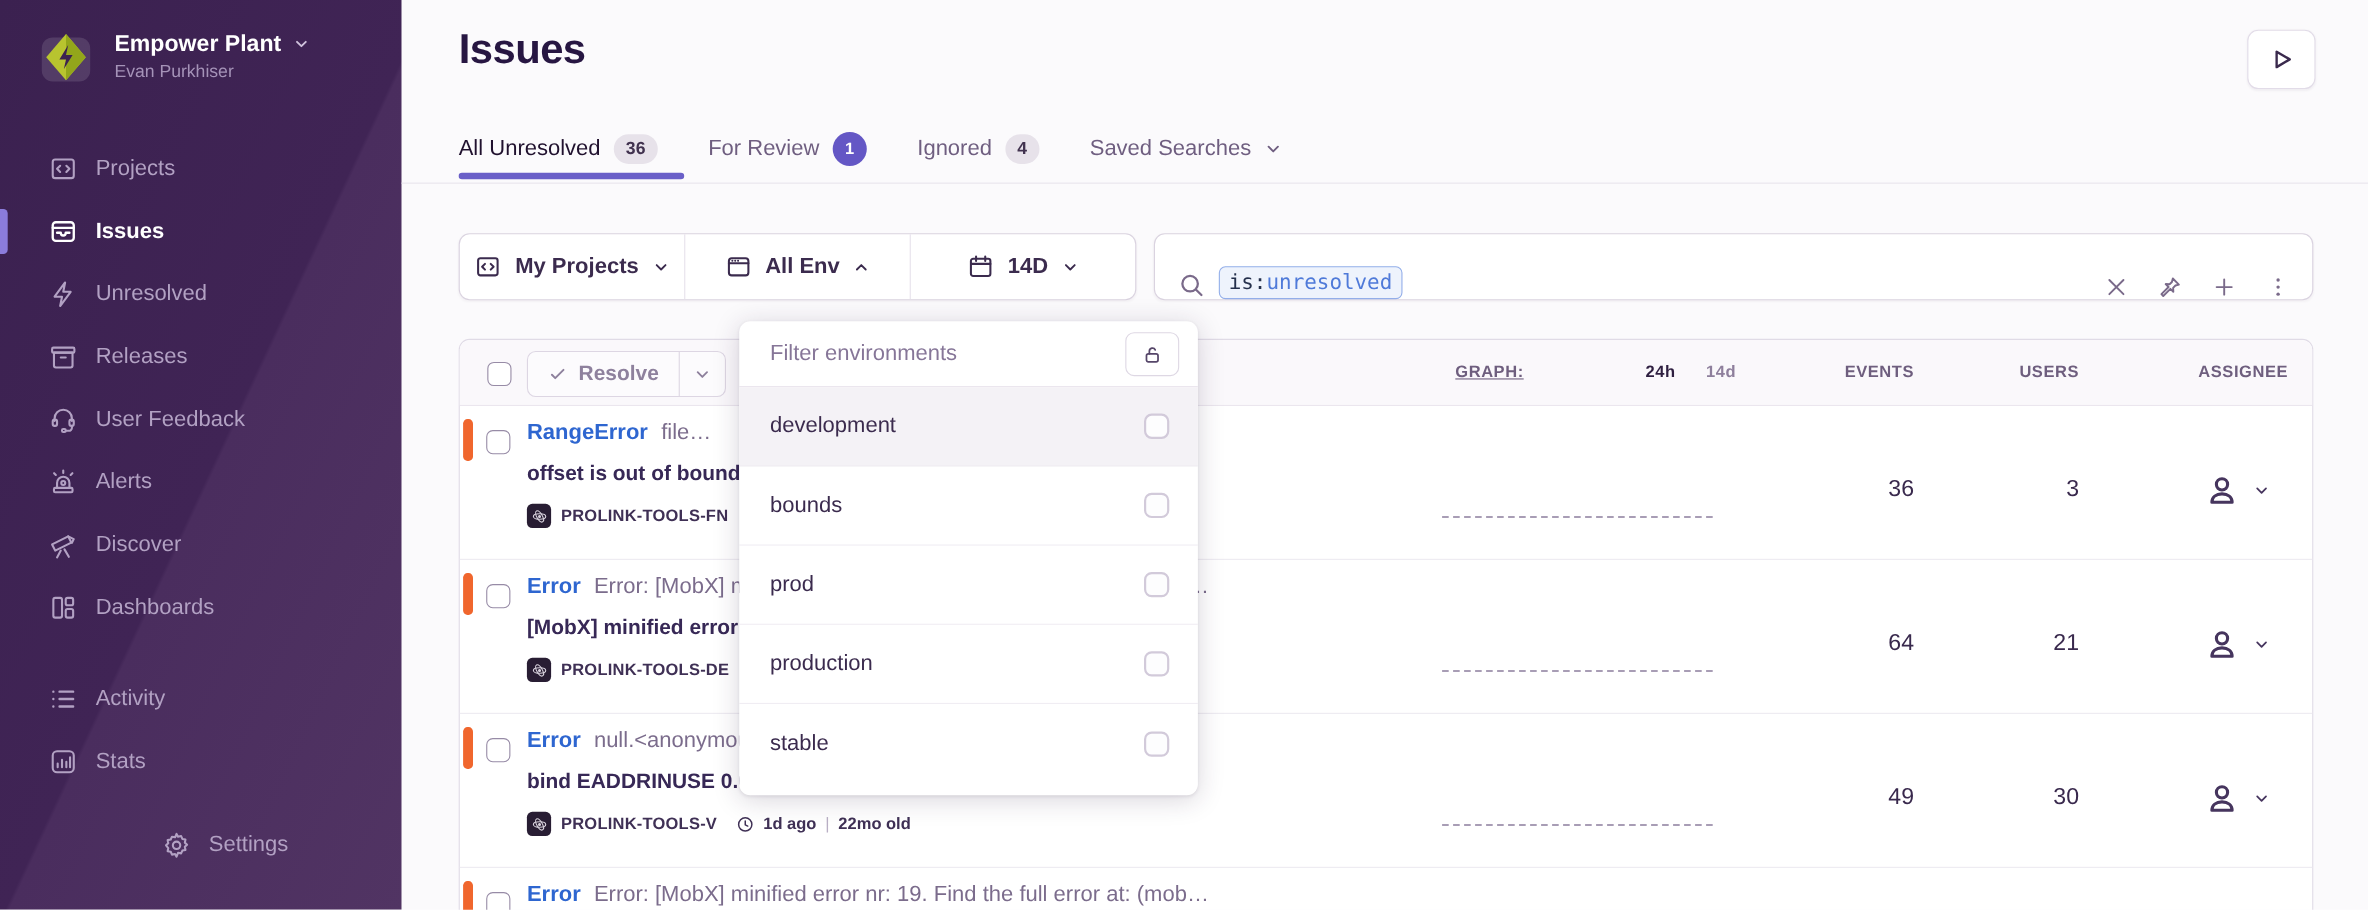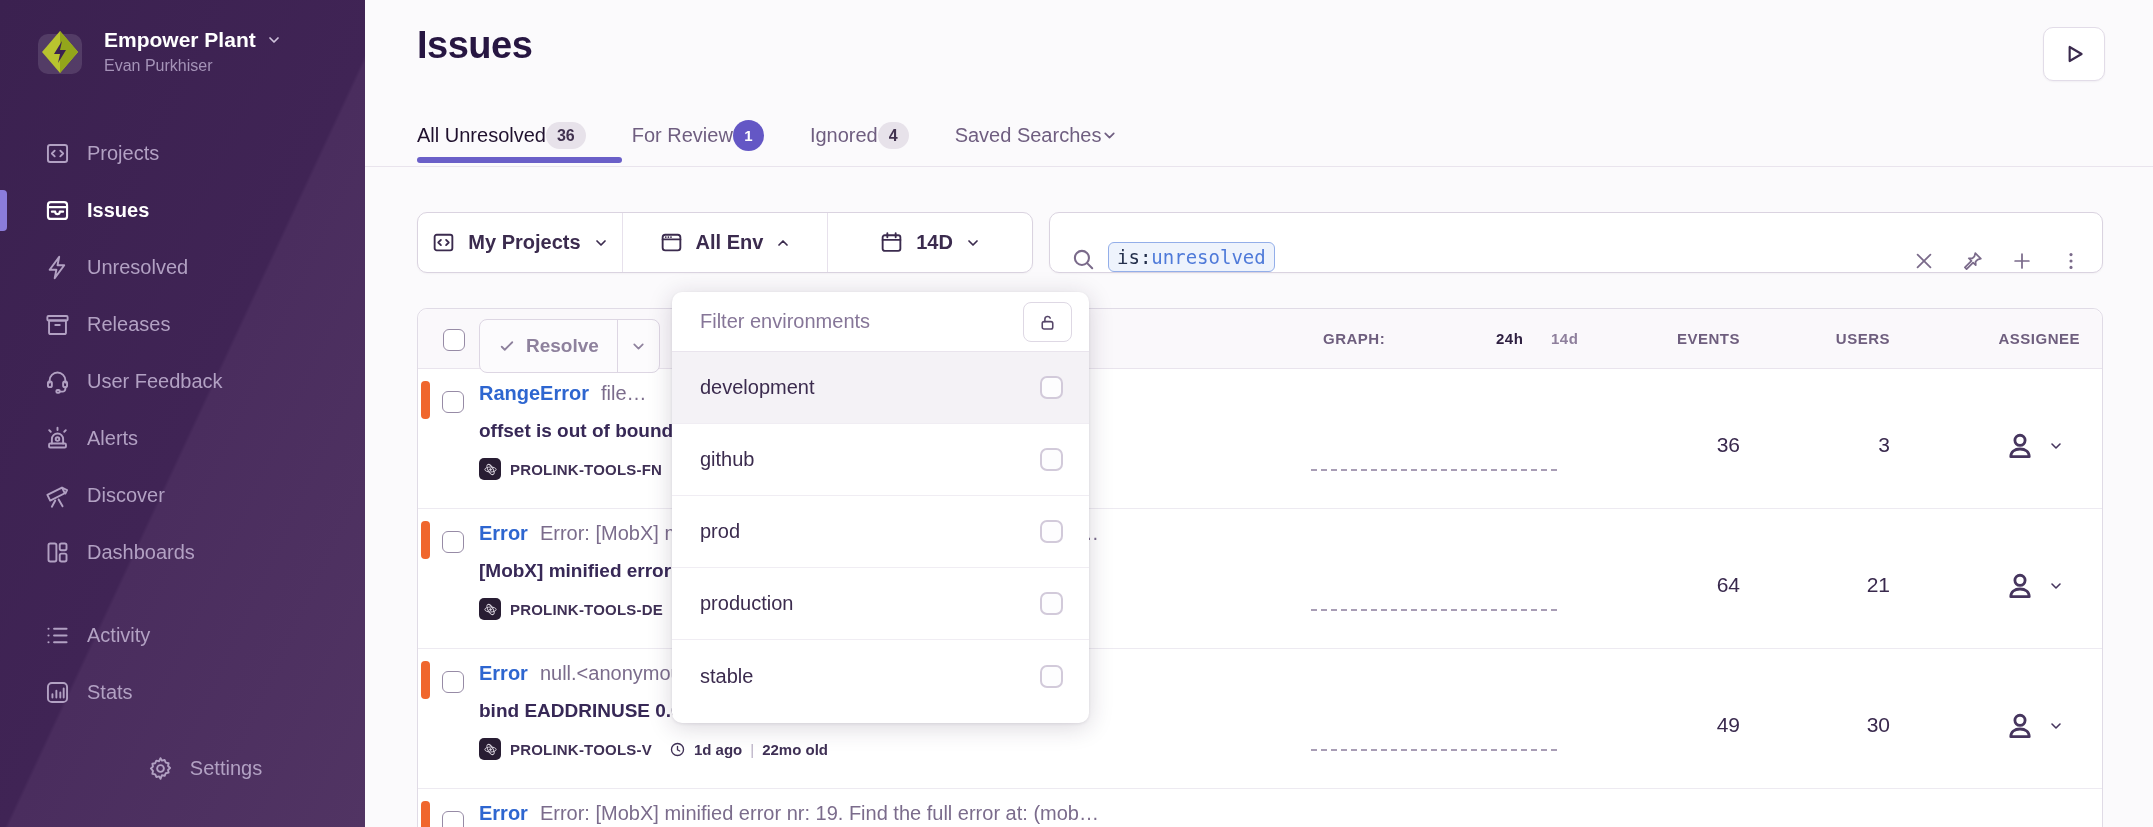--- a/index.html
+++ b/index.html
@@ -36,21 +36,21 @@
 
   
   #page-title { position:absolute; left:417px; top:24px; font-size:38px; font-weight:bold; color:#271642; letter-spacing:-0.5px; }
   #replay-btn {
     position:absolute; left:2043px; top:27px; width:62px; height:54px;
     background:#fff; border:1px solid #e2dce8; border-radius:10px;
     display:flex; align-items:center; justify-content:center; cursor:pointer;
     box-shadow:0 1px 2px rgba(40,25,60,.05);
   }
   #tabs { position:absolute; left:417px; top:120px; display:flex; align-items:center; gap:46px; }
-  .tab { display:flex; align-items:center; font-size:20px; color:#6f5e80; cursor:pointer; }
+  .tab { display:flex; align-items:center; gap:12px; font-size:20px; color:#6f5e80; cursor:pointer; }
   .tab.active { color:#20112e; }
   .badge-gray {
     background:#e7e2ea; color:#41324f; font-size:16px; font-weight:bold;
     border-radius:999px; padding:4px 11px; line-height:1.2;
   }
   .badge-purple {
     background:#6457c5; color:#fff; font-size:15px; font-weight:bold;
     width:31px; height:31px; border-radius:50%;
     display:flex; align-items:center; justify-content:center;
   }
@@ -89,27 +89,27 @@
   }
   #thead {
     position:absolute; left:0; top:0; width:100%; height:60px;
     background:#faf8fb; border-bottom:1px solid #e9e4ed; border-radius:10px 10px 0 0;
   }
   .cb {
     width:22px; height:22px; border:1.5px solid #978ba6; border-radius:6px; background:#fff; cursor:pointer;
   }
   #thead .cb { position:absolute; left:25px; top:20px; }
   #resolve-group {
-    position:absolute; left:61px; top:10px; height:54px; display:flex; align-items:stretch;
+    position:absolute; left:61px; top:10px; height:42px; display:flex; align-items:stretch;
     background:#fcfbfd; border:1px solid #ddd6e3; border-radius:8px; overflow:hidden;
   }
   #resolve-btn { display:flex; align-items:center; gap:10px; padding:0 18px; color:#8e819d; font-size:19px; font-weight:bold; cursor:pointer; }
   #resolve-caret { display:flex; align-items:center; padding:0 12px; border-left:1px solid #ddd6e3; color:#8e819d; cursor:pointer; }
   .col-label { position:absolute; top:21px; font-size:15px; font-weight:bold; letter-spacing:.5px; color:#6e5e7e; }
-  #col-graph  { left:905px; }
+  #col-graph  { left:905px;text-decoration:underline; }
   #col-24h    { left:1078px; color:#2e1f40; cursor:pointer; }
   #col-14d    { left:1133px; color:#8e7f9c; cursor:pointer; }
   #col-events { left:1200px; width:122px; text-align:right; }
   #col-users  { left:1350px; width:122px; text-align:right; }
   #col-assignee { left:1520px; width:142px; text-align:right; }
 
   .row { position:absolute; left:0; width:100%; height:140px; border-bottom:1px solid #edeaf1; }
   .level-bar { position:absolute; left:3px; top:12px; width:9px; height:38px; border-radius:4px; background:#f0662d; }
   .row .cb { position:absolute; left:24px; top:22px; }
   .row-title { position:absolute; left:61px; top:13px; width:830px; white-space:nowrap; overflow:hidden; font-size:20px; }
@@ -496,21 +496,21 @@
           <rect x="6" y="11" width="12" height="8.5" rx="2"></rect>
           <path d="M9 11V8.2A3.2 3.2 0 0 1 15.1 7"></path>
         </svg>
     </div>
   </div>
   <div class="env-opt hl">
     <span>development</span>
     <span class="env-cb"></span>
   </div>
   <div class="env-opt">
-    <span>github</span>
+    <span>bounds</span>
     <span class="env-cb"></span>
   </div>
   <div class="env-opt">
     <span>prod</span>
     <span class="env-cb"></span>
   </div>
   <div class="env-opt">
     <span>production</span>
     <span class="env-cb"></span>
   </div>

